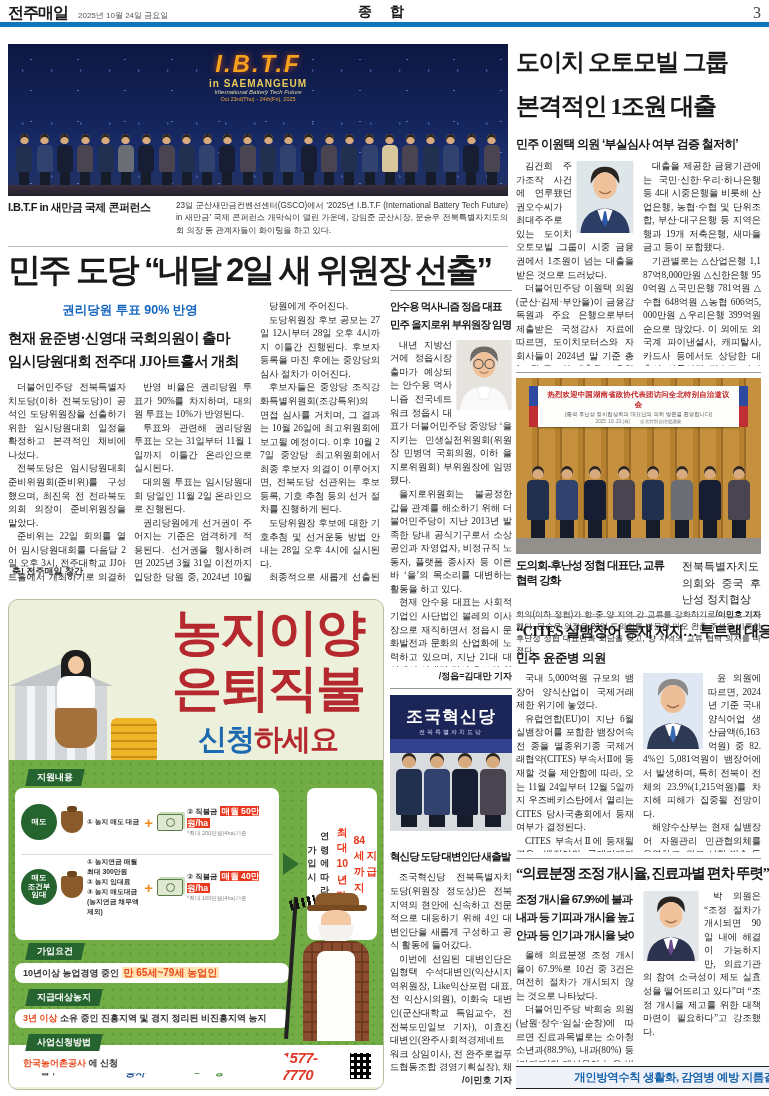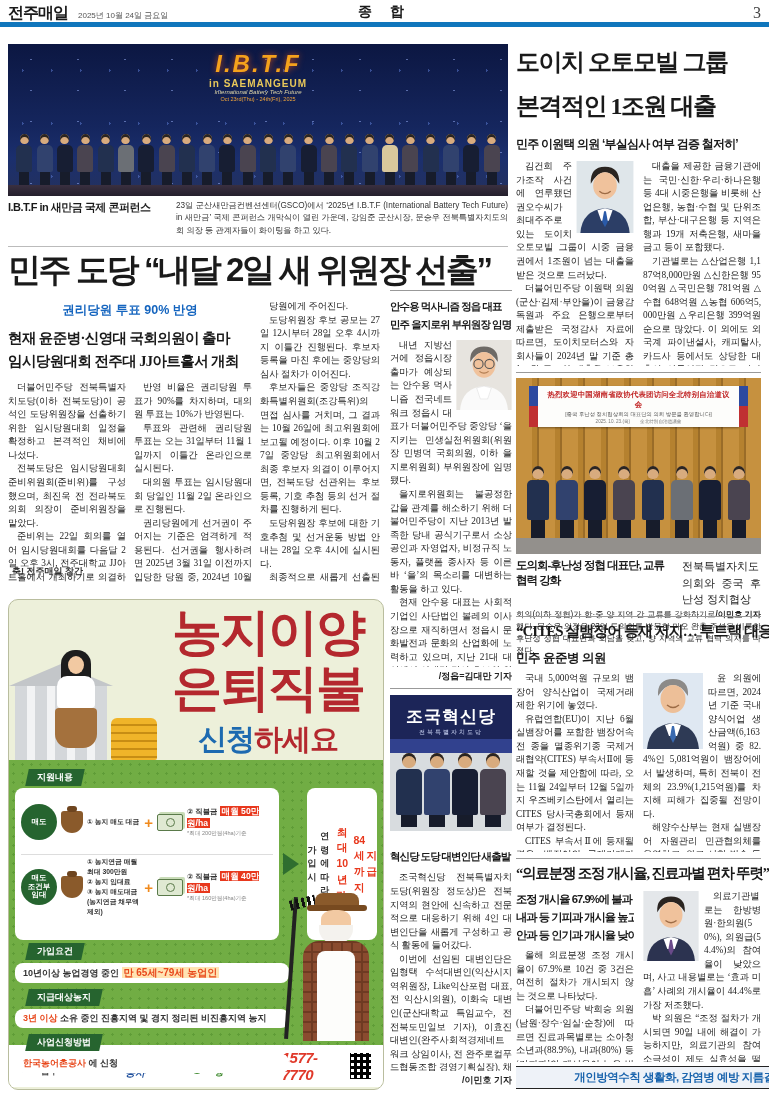--- a/index.html
+++ b/index.html
@@ -679,21 +679,20 @@
     <div class="ncol">
       <svg class="portrait-l" width="56" height="70" viewBox="0 0 60 76">
         <rect width="60" height="76" fill="#e4e7ea"></rect>
         <path d="M15 23 Q14 6 30 6 Q46 6 45 23 Q38 12 30 12 Q22 12 15 23 Z" fill="#2a2420"></path>
         <ellipse cx="30" cy="26" rx="12.5" ry="14" fill="#f0c29c"></ellipse>
         <path d="M24 32 Q30 37 36 32" stroke="#9c6b45" stroke-width="1.4" fill="none"></path>
         <path d="M4 76 Q6 52 30 50 Q54 52 56 76 Z" fill="#2c3350"></path>
         <path d="M22 52 L30 50 L38 52 L34 63 L26 63 Z" fill="#fff"></path>
         <path d="M29 53 L31 53 L33 64 L30 70 L27 64 Z" fill="#6a4a8a"></path>
       </svg>
-      <p>의료기관별로는 한방병원·한의원(50%), 의원급(54.4%)의 참여율이 낮았으며, 사고 내용별로는 ‘효과 미흡’ 사례의 개시율이 44.4%로 가장 저조했다.</p>
       <p>박 의원은 “조정 절차가 개시되면 90일 내에 해결이 가능하지만, 의료기관의 참여 소극성이 제도 실효성을 떨어뜨리고 있다”며 “조정 개시율 제고를 위한 대책 마련이 필요하다”고 강조했다.</p>
 
     </div>
   </div>
 
   <div class="abs rcol health-banner" style="width:245px;padding-left:36px;">개인방역수칙 생활화, 감염병 예방 지름길</div>
 
 </div>
 
 </body></html>

